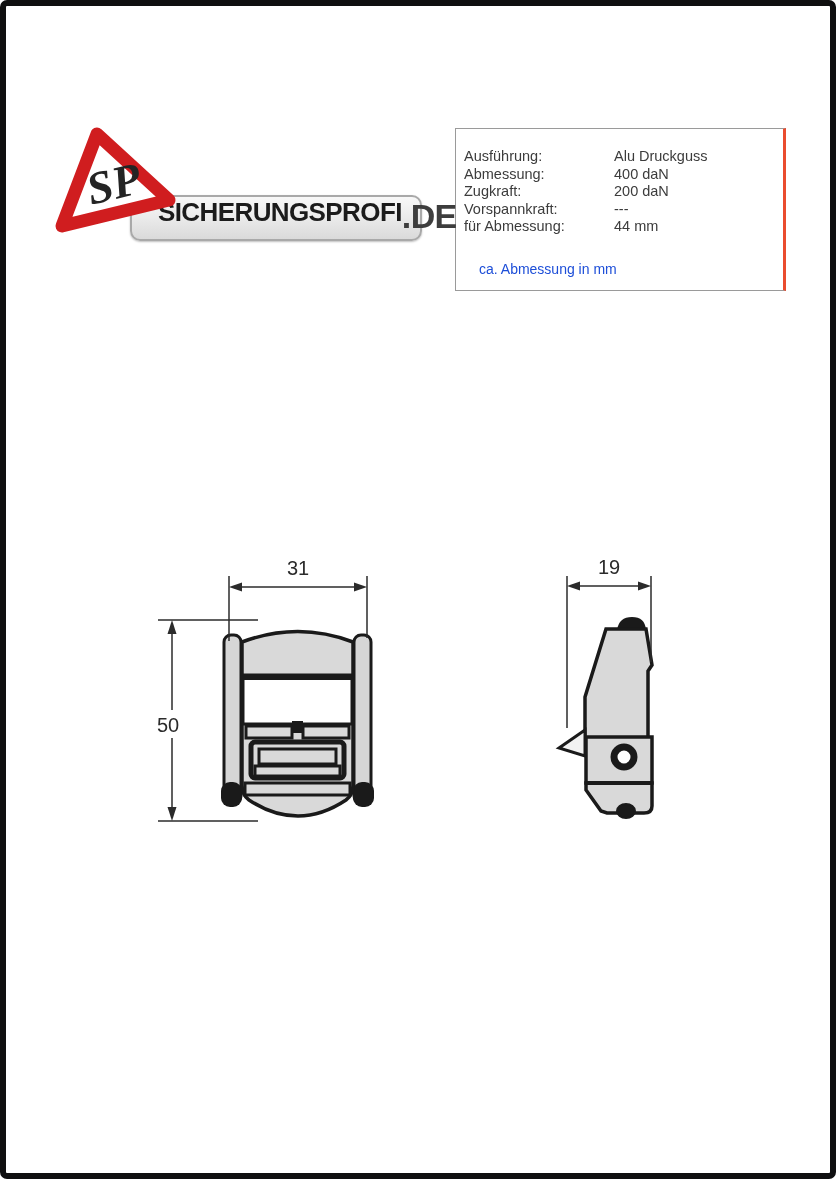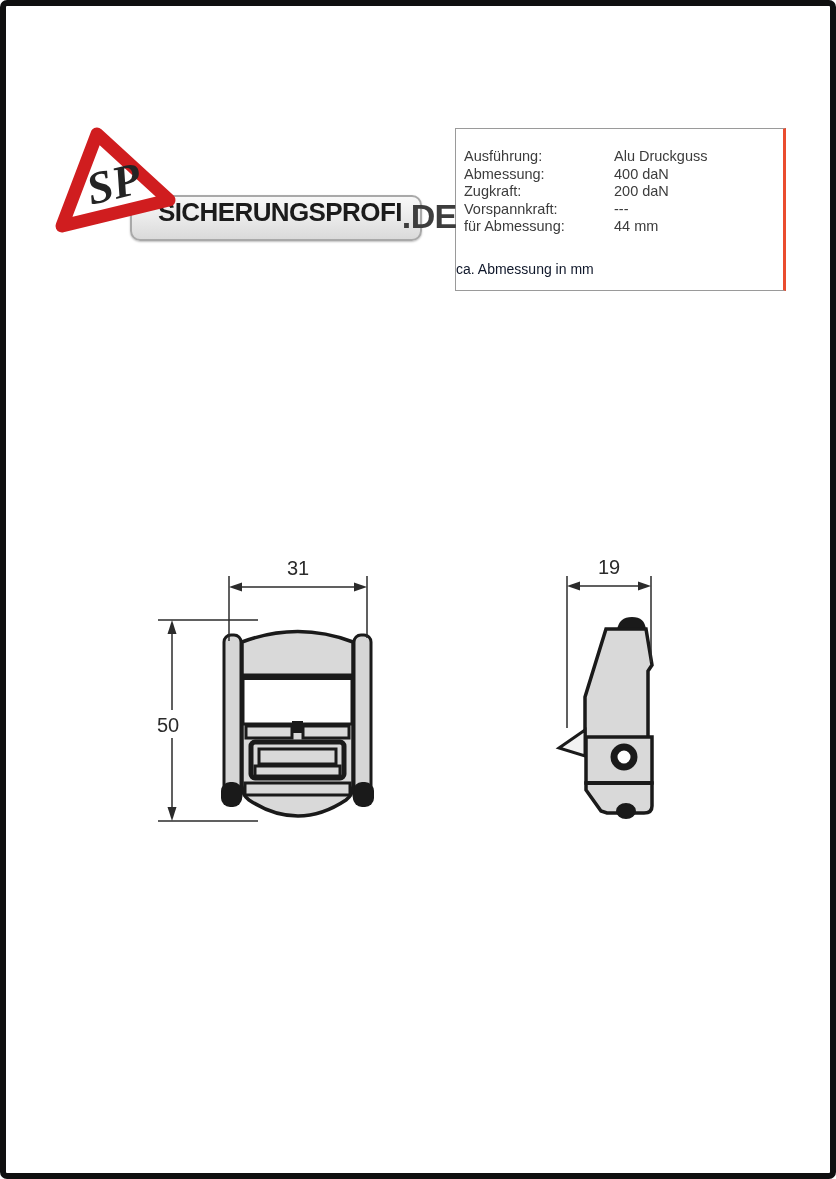--- a/index.html
+++ b/index.html
@@ -54,22 +54,22 @@
     border-left:1.5px solid #9a9a9a;
     border-bottom:1.5px solid #9a9a9a;
     border-right:3px solid #ea4c2f;
     padding:19px 0 0 8px;
     color:#3c3c3c;
   }
   .spec-row { display:flex; font-size:14.5px; line-height:17.5px; }
   .spec-row .spec-label { width:150px; }
   .spec-row .spec-value { flex:1; }
   .spec-footnote {
-    position:absolute; left:0; bottom:13px;
-    font-size:14px; color:#0f172a;
+    position:absolute; left:23px; bottom:13px;
+    font-size:14px; color:#1d4ed8;
   }
 
   
   .drawing-area { position:absolute; left:140px; top:545px; z-index:1; }
   .dim-text { font-family:"Liberation Sans", sans-serif; font-size:20px; fill:#2b2b2b; }
 </style>
 </head>
 <body>
 
 <div class="page">

